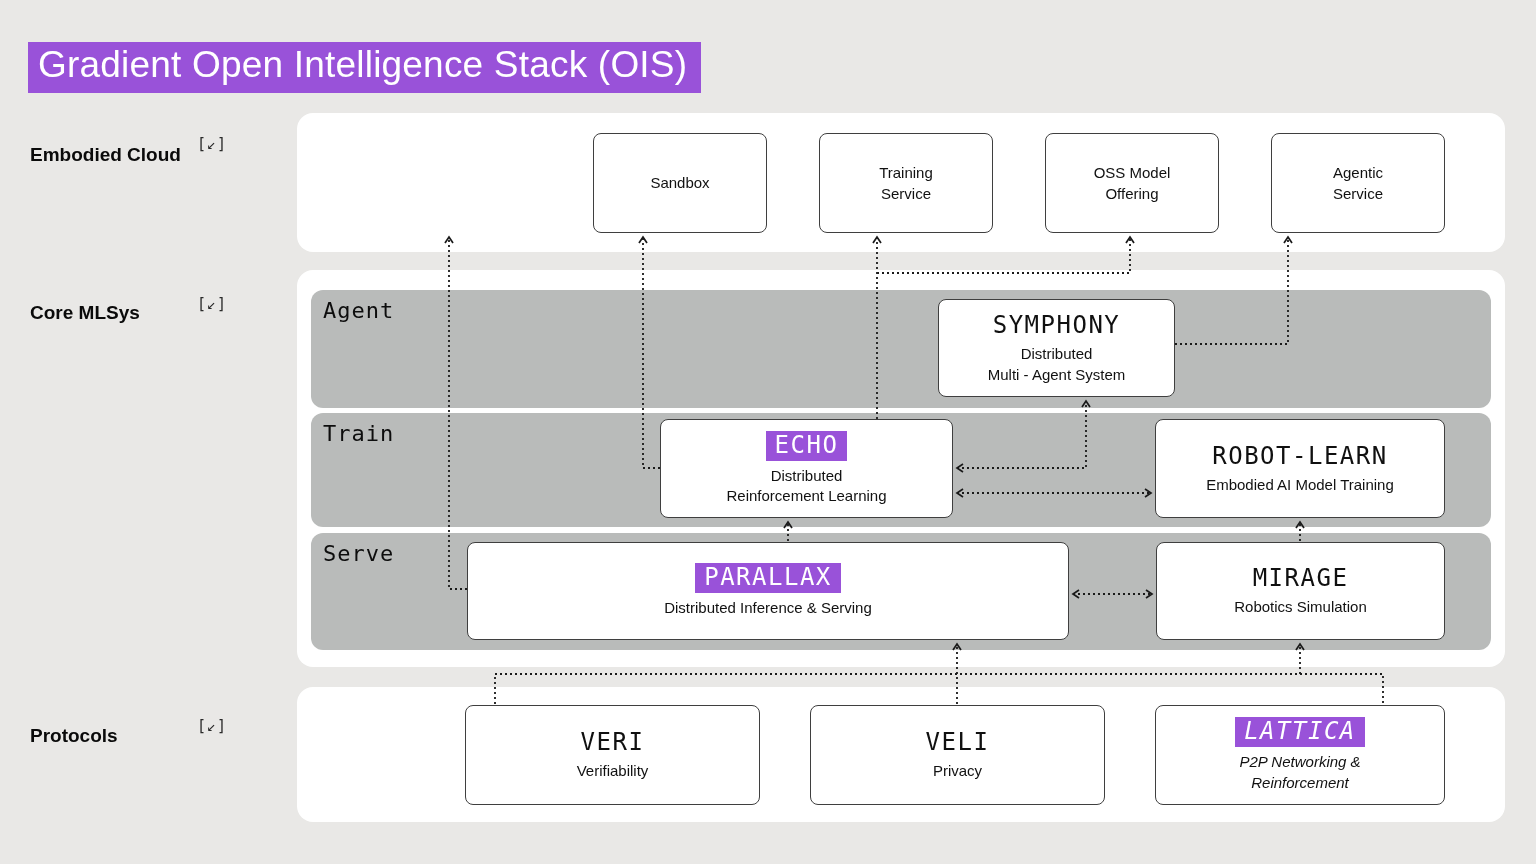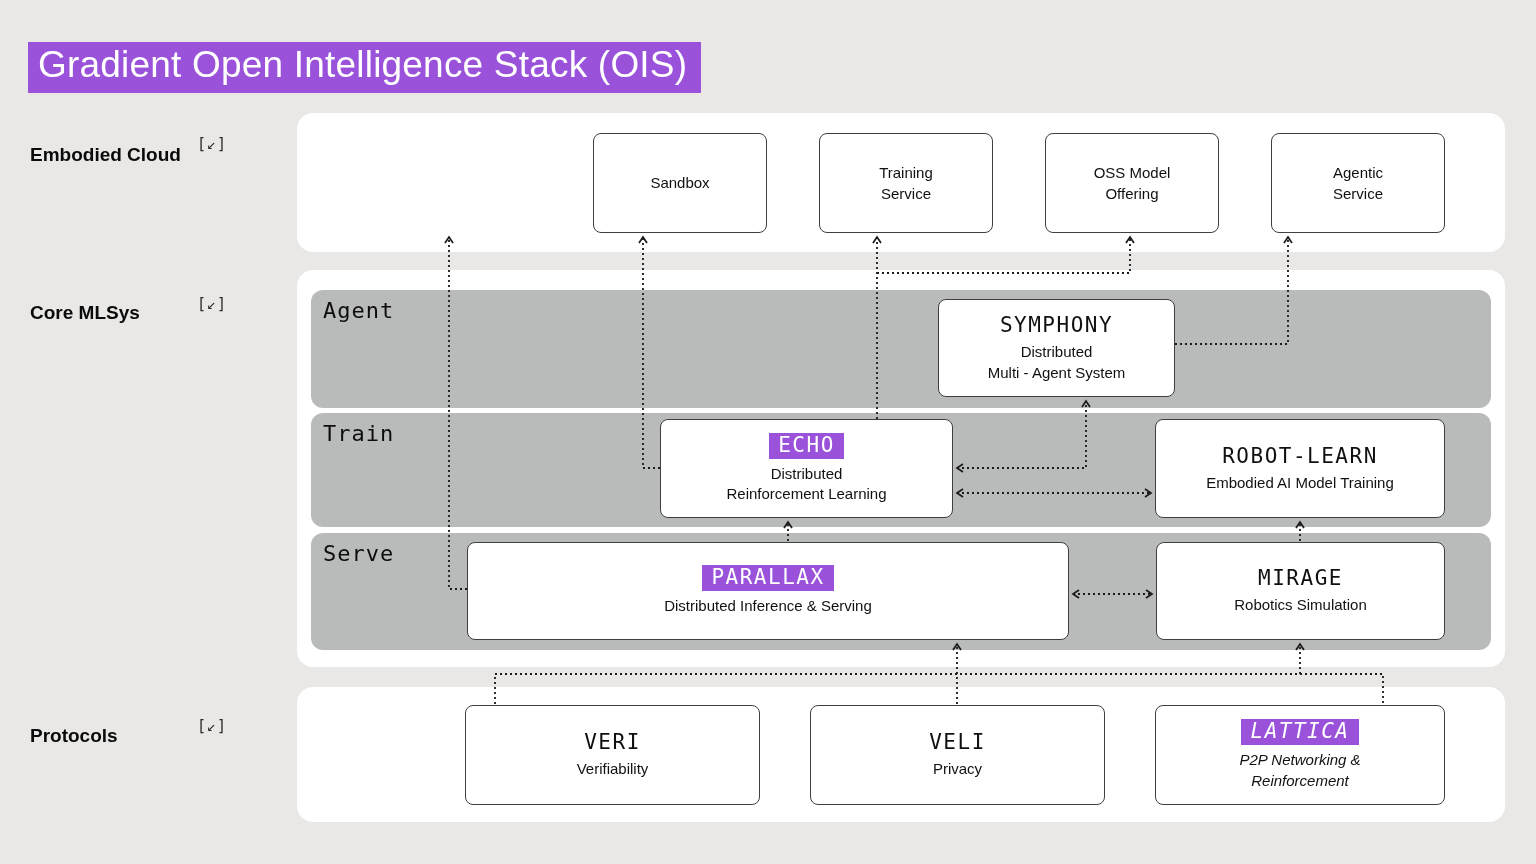--- a/index.html
+++ b/index.html
@@ -18,21 +18,21 @@
   .band{position:absolute;left:311px;width:1180px;background:var(--band,#b9bbba);border-radius:12px;}
   .band-label{position:absolute;left:12px;top:8px;font-family:"DejaVu Sans Mono",monospace;
     font-size:22px;color:#0d0d0d;letter-spacing:1px;}
 
   .node{position:absolute;background:#fff;border:1.5px solid #3f3f3f;border-radius:8px;
     display:flex;flex-direction:column;align-items:center;justify-content:center;
     text-align:center;box-sizing:border-box;}
   .cloudlabel{font-size:15px;color:#111;line-height:1.42;}
   .cloudlabel span{display:block;}
 
-  .pname{font-family:"DejaVu Sans Mono",monospace;font-size:21px;letter-spacing:1.5px;
+  .pname{font-family:"DejaVu Sans Mono",monospace;font-size:24px;letter-spacing:1.5px;
     color:#101010;margin-bottom:5px;white-space:nowrap;}
   .chip{background:var(--accent,#9952d9);color:#fff;padding:0 9px 2px 9px;}
   .pdesc{font-size:15px;color:#111;line-height:1.35;}
   .pdesc span{display:block;}
 
   svg.overlay{position:absolute;left:0;top:0;pointer-events:none;}
   .conn{fill:none;stroke:var(--line,#1a1a1a);stroke-width:1.8;stroke-dasharray:2 3;}
 </style>
 </head>
 <body>

